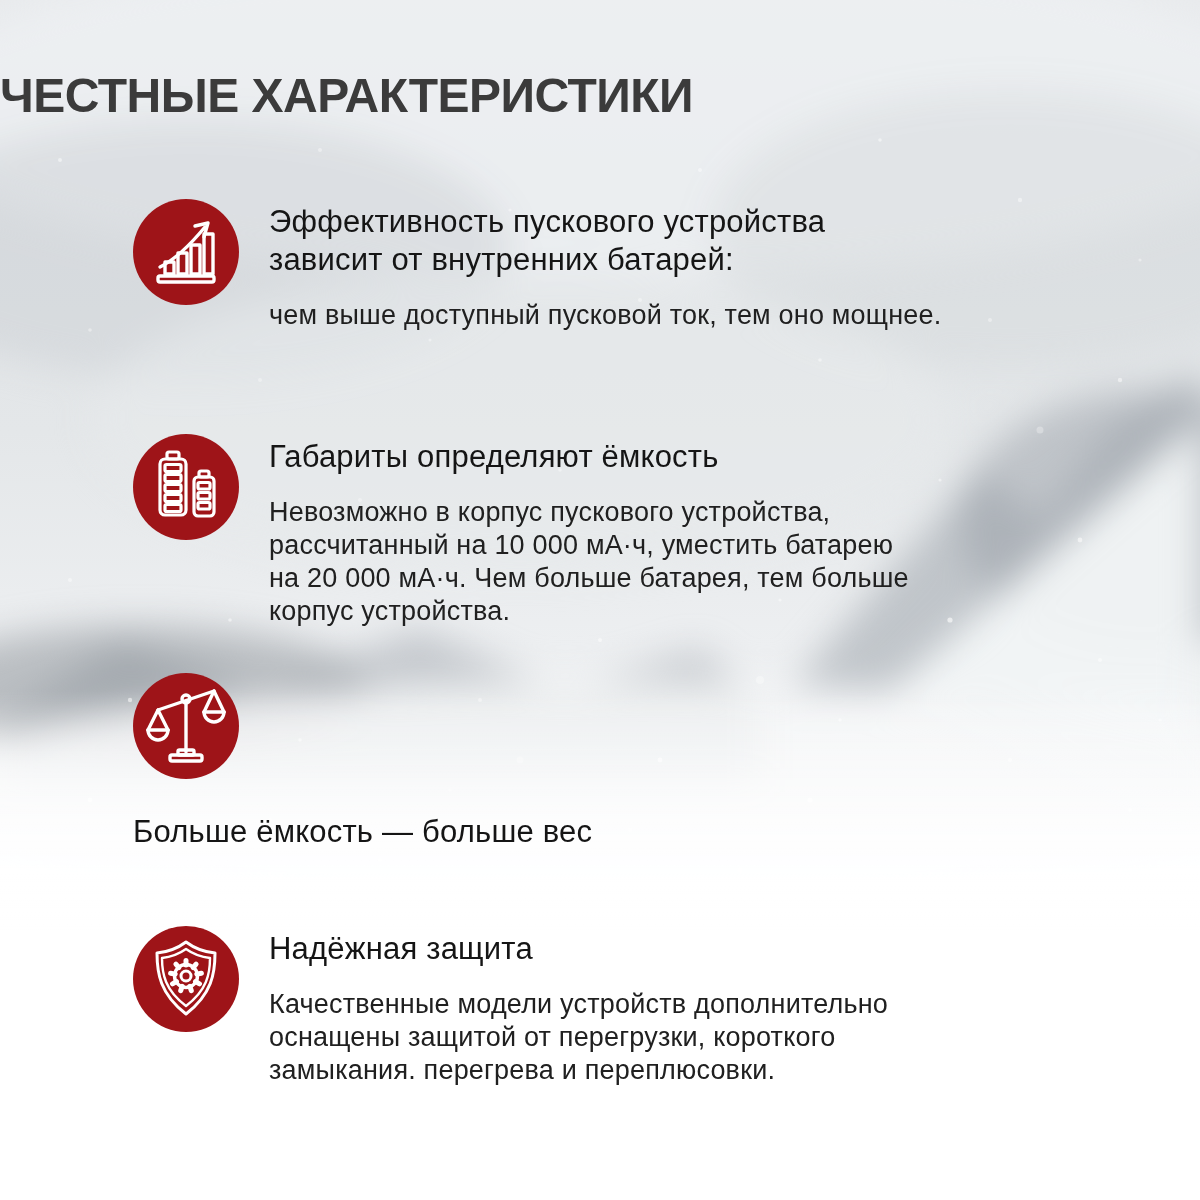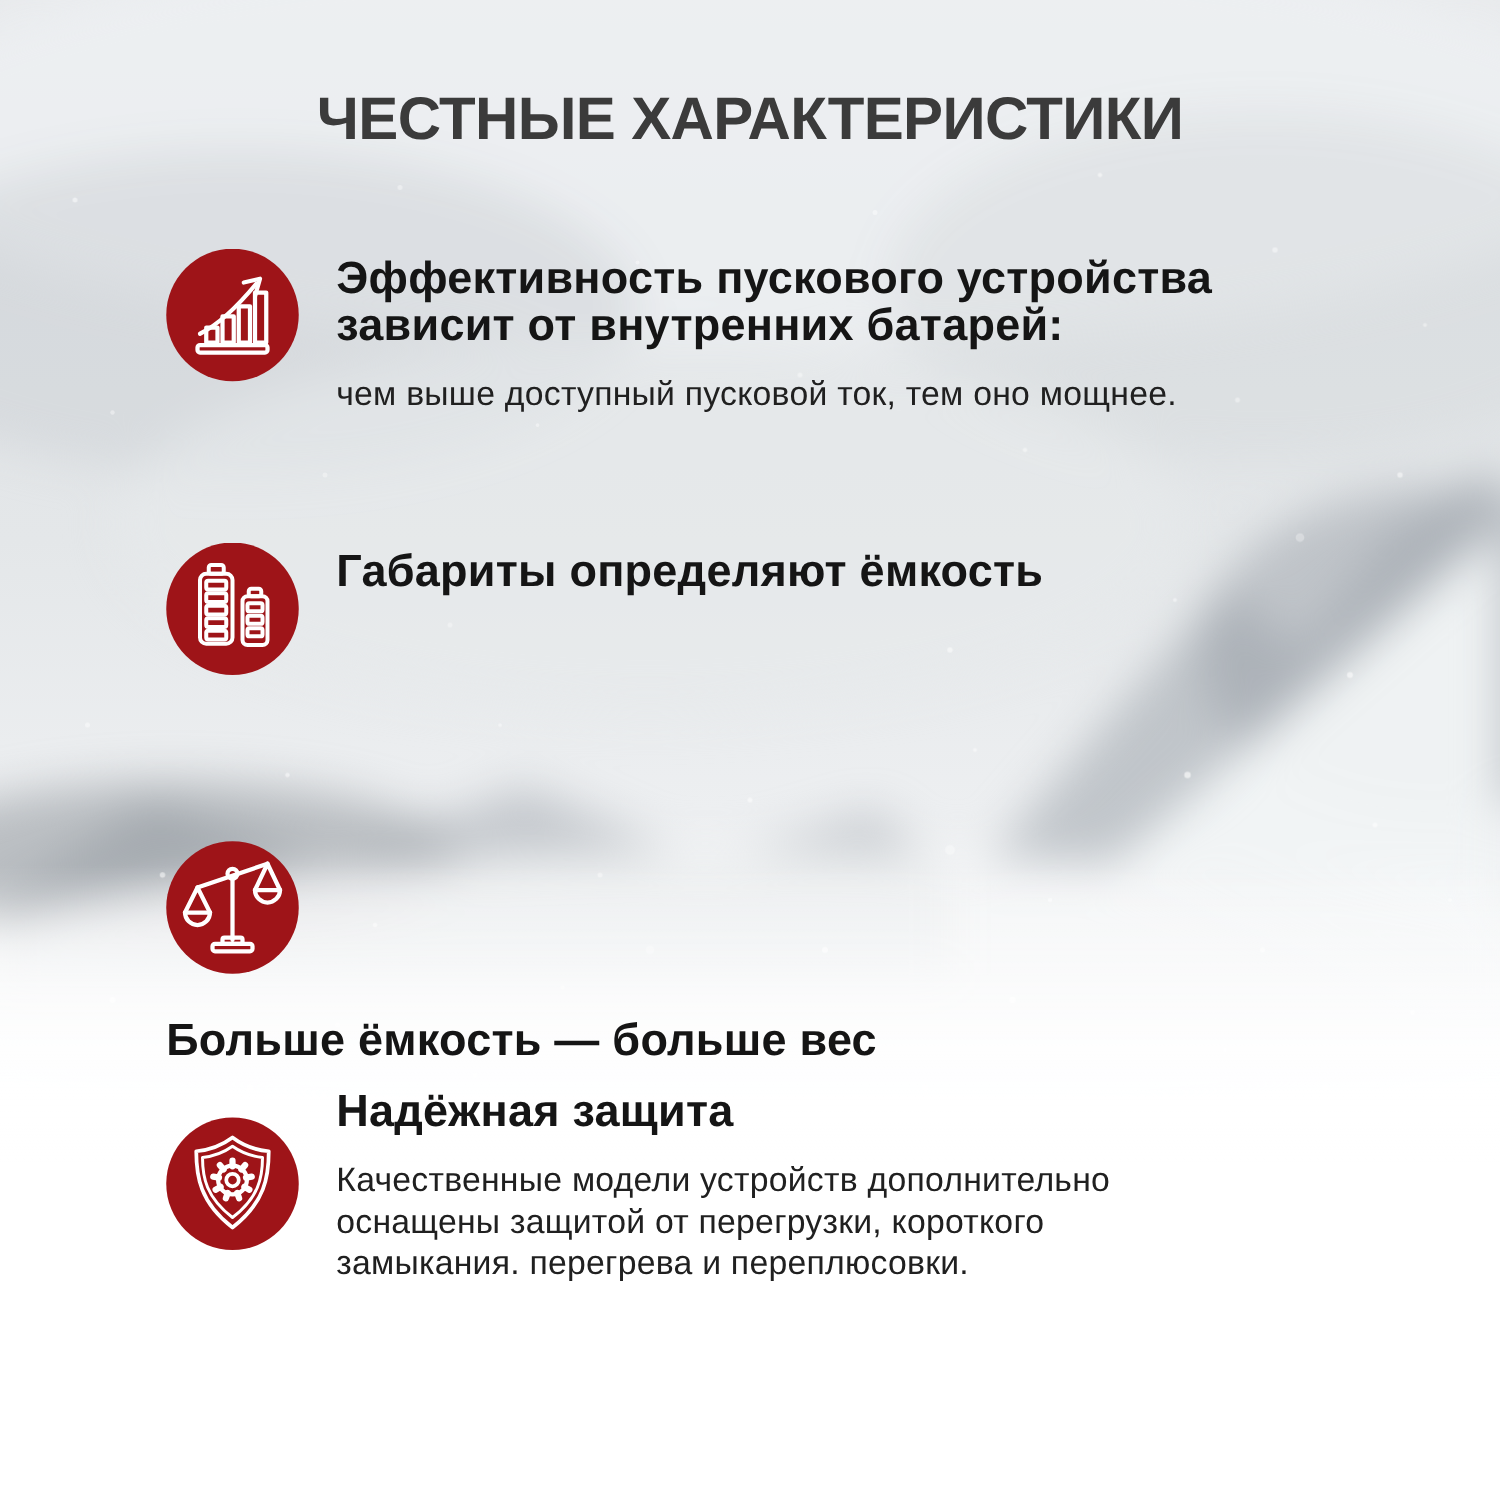--- a/index.html
+++ b/index.html
@@ -12,33 +12,33 @@
     position:relative;width:1200px;height:1200px;overflow:hidden;
     background:linear-gradient(180deg,#e8eaec 0%,#e0e3e6 16%,#e4e7e9 36%,#edeff1 54%,#f9fafb 72%,#ffffff 86%);
   }
   .bg-layer{position:absolute;left:0;top:0;width:1200px;height:1200px;pointer-events:none;}
   .snow-fade{
     position:absolute;left:0;right:0;top:690px;height:300px;pointer-events:none;
     background:linear-gradient(180deg,rgba(255,255,255,0) 0%,rgba(255,255,255,.85) 50%,#ffffff 80%);
   }
   .snow-solid{position:absolute;left:0;right:0;top:960px;bottom:0;background:#ffffff;pointer-events:none;}
   .page-title{
-    position:absolute;top:68px;left:0;width:1200px;text-align:center;
+    position:absolute;top:68px;left:0;width:1200px;text-align:left;
     font-size:48px;font-weight:800;letter-spacing:-0.5px;color:#3b3b3b;
   }
   .section{position:absolute;left:133px;display:flex;align-items:flex-start;gap:30px;}
-  .sec-1{top:199px;} .sec-2{top:434px;justify-content:space-between;} .sec-3{top:673px;flex-direction:column;} .sec-4{top:866px;align-items:center;}
+  .sec-1{top:199px;} .sec-2{top:434px;justify-content:space-between;} .sec-3{top:673px;flex-direction:column;} .sec-4{top:926px;}
   .icon-circle{
     width:106px;height:106px;border-radius:50%;background:#9e1418;
     display:flex;align-items:center;justify-content:center;flex:none;
   }
   .icon-circle svg{display:block;}
   .sec-text{padding-top:4px;width:900px;}
   .sec-title{
-    font-size:36px;line-height:38px;font-weight:700;color:#151515;
+    font-size:31px;line-height:38px;font-weight:400;color:#151515;
     white-space:pre-line;letter-spacing:.2px;
   }
   .sec-body{
     font-size:27px;line-height:33px;font-weight:400;color:#202020;
     white-space:pre-line;letter-spacing:.2px;margin-top:20px;
   }
 </style>
 </head>
 <body>
 
@@ -148,20 +148,24 @@
         <rect x="31" y="69.5" width="16" height="7" rx="1.5"></rect>
         <rect x="65" y="36" width="10" height="6" rx="2"></rect>
         <rect x="60" y="42" width="20" height="39" rx="4"></rect>
         <rect x="64" y="47.5" width="12" height="6.5" rx="1.5"></rect>
         <rect x="64" y="57.5" width="12" height="6.5" rx="1.5"></rect>
         <rect x="64" y="67.5" width="12" height="6.5" rx="1.5"></rect>
       </svg>
     </div>
     <div class="sec-text">
       <div class="sec-title">Габариты определяют ёмкость</div>
+      <div class="sec-body">Невозможно в корпус пускового устройства,
+рассчитанный на 10 000 мА·ч, уместить батарею
+на 20 000 мА·ч. Чем больше батарея, тем больше
+корпус устройства.</div>
     </div>
   </div>
 
   <div class="section sec-3">
     <div class="icon-circle">
       <svg width="104" height="104" viewBox="0 0 104 104" fill="none" stroke="#ffffff" stroke-width="3.4" stroke-linecap="round" stroke-linejoin="round">
         <line x1="52" y1="28" x2="52" y2="78"></line>
         <circle cx="52" cy="25" r="4"></circle>
         <line x1="24" y1="36" x2="80" y2="17"></line>
         <path d="M24 36 L14 56 M24 36 L34 56"></path>

